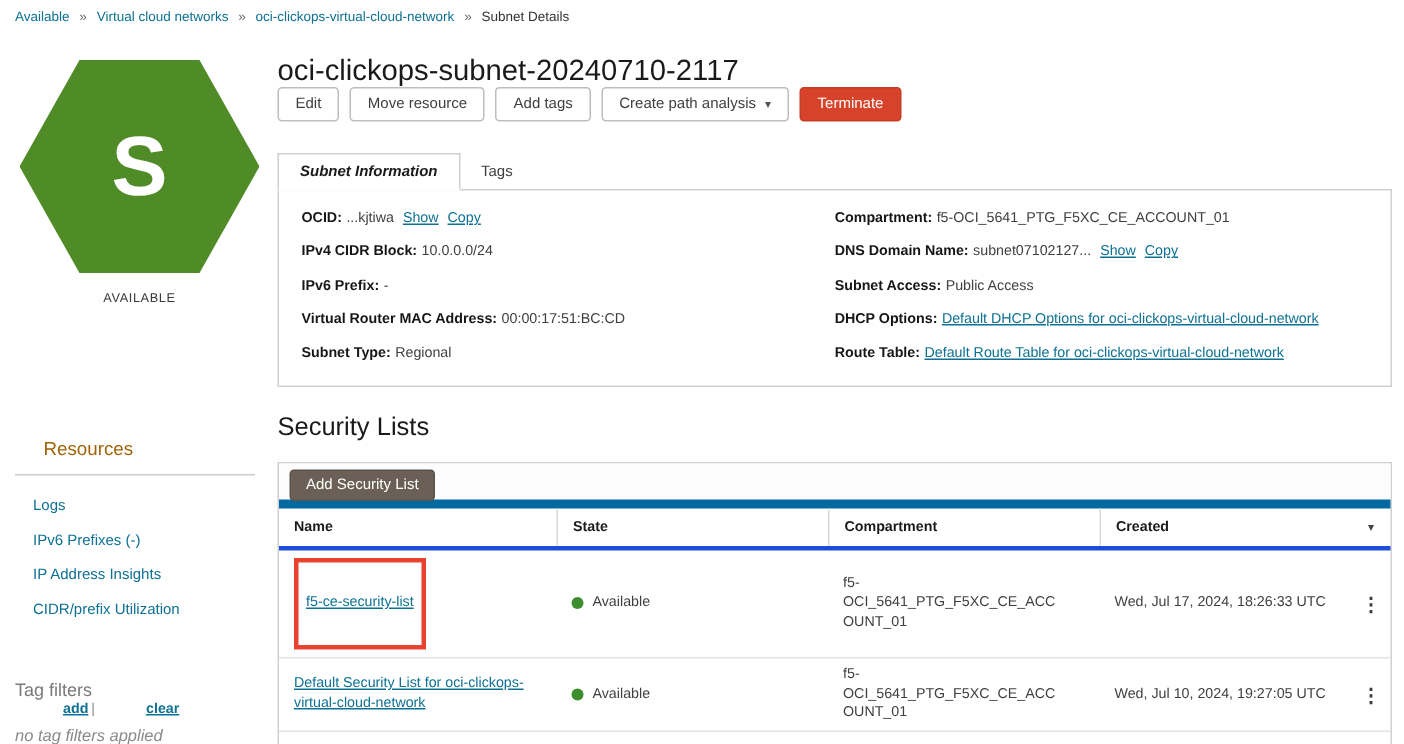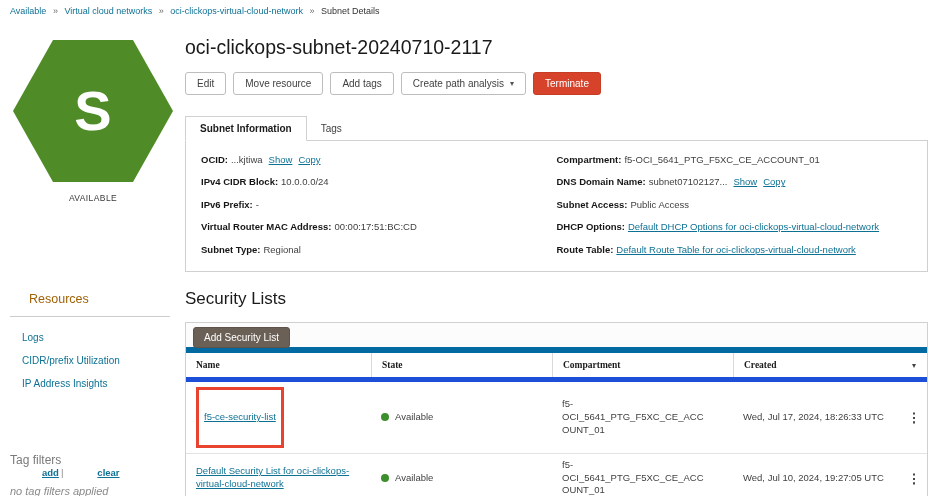--- a/index.html
+++ b/index.html
@@ -46,35 +46,35 @@
   .tagfilters .tf-heading { font-size: 12px; color: #7a7a7a; }
   .tagfilters .tf-links { font-size: 9.5px; }
   .tagfilters .tf-links a { color: #0e7194; text-decoration: underline; font-weight: bold; margin-left: 32px; }
   .tagfilters .tf-links .tf-sep { color: #8a8a8a; margin: 0 2px; font-weight: normal; }
   .tf-empty { position: absolute; left: 10px; top: 485px; font-size: 11px; font-style: italic; color: #8a8a8a; }
 
   
   .main { position: absolute; left: 185px; top: 30px; width: 743px; }
   .page-title { margin-top: 6px; font-size: 19.5px; font-weight: 400; color: #1a1a1a; line-height: 22px; }
 
-  .actionbar { margin-top: 14px; display: flex; gap: 7px; height: 23px; }
+  .actionbar { display: flex; gap: 7px; height: 23px; }
   .btn {
     display: inline-flex; align-items: center; gap: 6px; height: 23px; padding: 0 11px;
     border: 1px solid #bdbdbd; border-radius: 3px; background: #fff;
     font-size: 10px; color: #3f3f3f; cursor: pointer; white-space: nowrap;
   }
   .btn .caret { font-size: 8px; color: #555; }
   .btn.danger { background: #d7432a; border-color: #c63d26; color: #fff; }
 
   
   .tabbar { margin-top: 21px; display: flex; align-items: flex-end; height: 24px; position: relative; z-index: 2; }
   .tab { padding: 6px 14px; font-size: 10px; color: #3f3f3f; cursor: pointer; }
   .tab.active {
     border: 1px solid #d0d0d0; border-bottom: 1px solid #fff;
-    background: #fff; font-weight: bold; color: #1a1a1a; margin-bottom: -1px;
+    background: #fff; font-weight: bold; color: #1a1a1a; margin-bottom: -1px; font-style: italic;
   }
   .info-panel {
     position: relative; z-index: 1;
     border: 1px solid #d0d0d0; width: 743px; height: 132px;
     padding: 14px 15px; display: flex;
   }
   .info-col { width: 50%; }
   .field { font-size: 9.5px; margin-bottom: 11.5px; line-height: 1.15; }
   .field b { color: #161616; margin-right: 3px; }
   .field .ilink { color: #0e7194; text-decoration: underline; margin-left: 6px; }
@@ -83,21 +83,21 @@
   
   .section-heading { margin-top: 17px; font-size: 17px; font-weight: 400; color: #1a1a1a; line-height: 20px; }
   .list-card { margin-top: 13px; width: 743px; border: 1px solid #d0d0d0; }
   .list-toolbar { height: 30px; padding: 4px 7px; border-bottom: 6px solid #0369a1; background: #fcfcfc; }
   .btn-dark {
     display: inline-flex; align-items: center; height: 21px; padding: 0 10px;
     background: #6b6056; border: 1px solid #5d534a; border-radius: 3px;
     color: #fff; font-size: 10px; cursor: pointer;
   }
   .grid-row { display: grid; grid-template-columns: 185px 181px 181px 1fr 26px; }
-  .thead { border-bottom: 5px solid #1d4ed8; font-family: Liberation Serif, serif; }
+  .thead { border-bottom: 3px solid #1d4ed8; }
   .th { padding: 7px 10px; font-size: 9.5px; font-weight: bold; color: #1a1a1a; }
   .th-sep { border-left: 1px solid #d9d9d9; }
   .th-caret { display: flex; align-items: center; justify-content: center; font-size: 8px; color: #444; cursor: pointer; }
   .tr { min-height: 38px; align-items: center; border-bottom: 1px solid #e3e3e3; }
   .td { padding: 5px 10px; font-size: 9.5px; color: #3f3f3f; line-height: 1.35; }
   .name-link { color: #0e7194; text-decoration: underline; }
   .red-box { display: inline-block; border: 3px solid #e8432e; padding: 21px 5px; }
   .state-cell { display: flex; align-items: center; gap: 6px; }
   .dot { width: 8px; height: 8px; border-radius: 50%; background: #3d8e2d; flex: 0 0 auto; }
   .compartment { overflow-wrap: anywhere; max-width: 168px; }
@@ -123,22 +123,23 @@
   <div class="hexagon">
     <span class="hex-letter">S</span>
   </div>
   <div class="status-label">AVAILABLE</div>
 
   <div class="side-heading res-heading">Resources</div>
   <div class="side-divider"></div>
 
   <div class="nav">
     <a class="nav-item">Logs</a>
+    <a class="nav-item">IPv6 Prefixes (-)</a>
+    <a class="nav-item">IP Address Insights</a>
     <a class="nav-item">CIDR/prefix Utilization</a>
-    <a class="nav-item">IP Address Insights</a>
   </div>
 
   <div class="tagfilters">
     <span class="tf-heading">Tag filters</span>
     <span class="tf-links">
       <a>add</a><span class="tf-sep">|</span><a>clear</a>
     </span>
   </div>
   <div class="tf-empty">no tag filters applied</div>
 </div>

